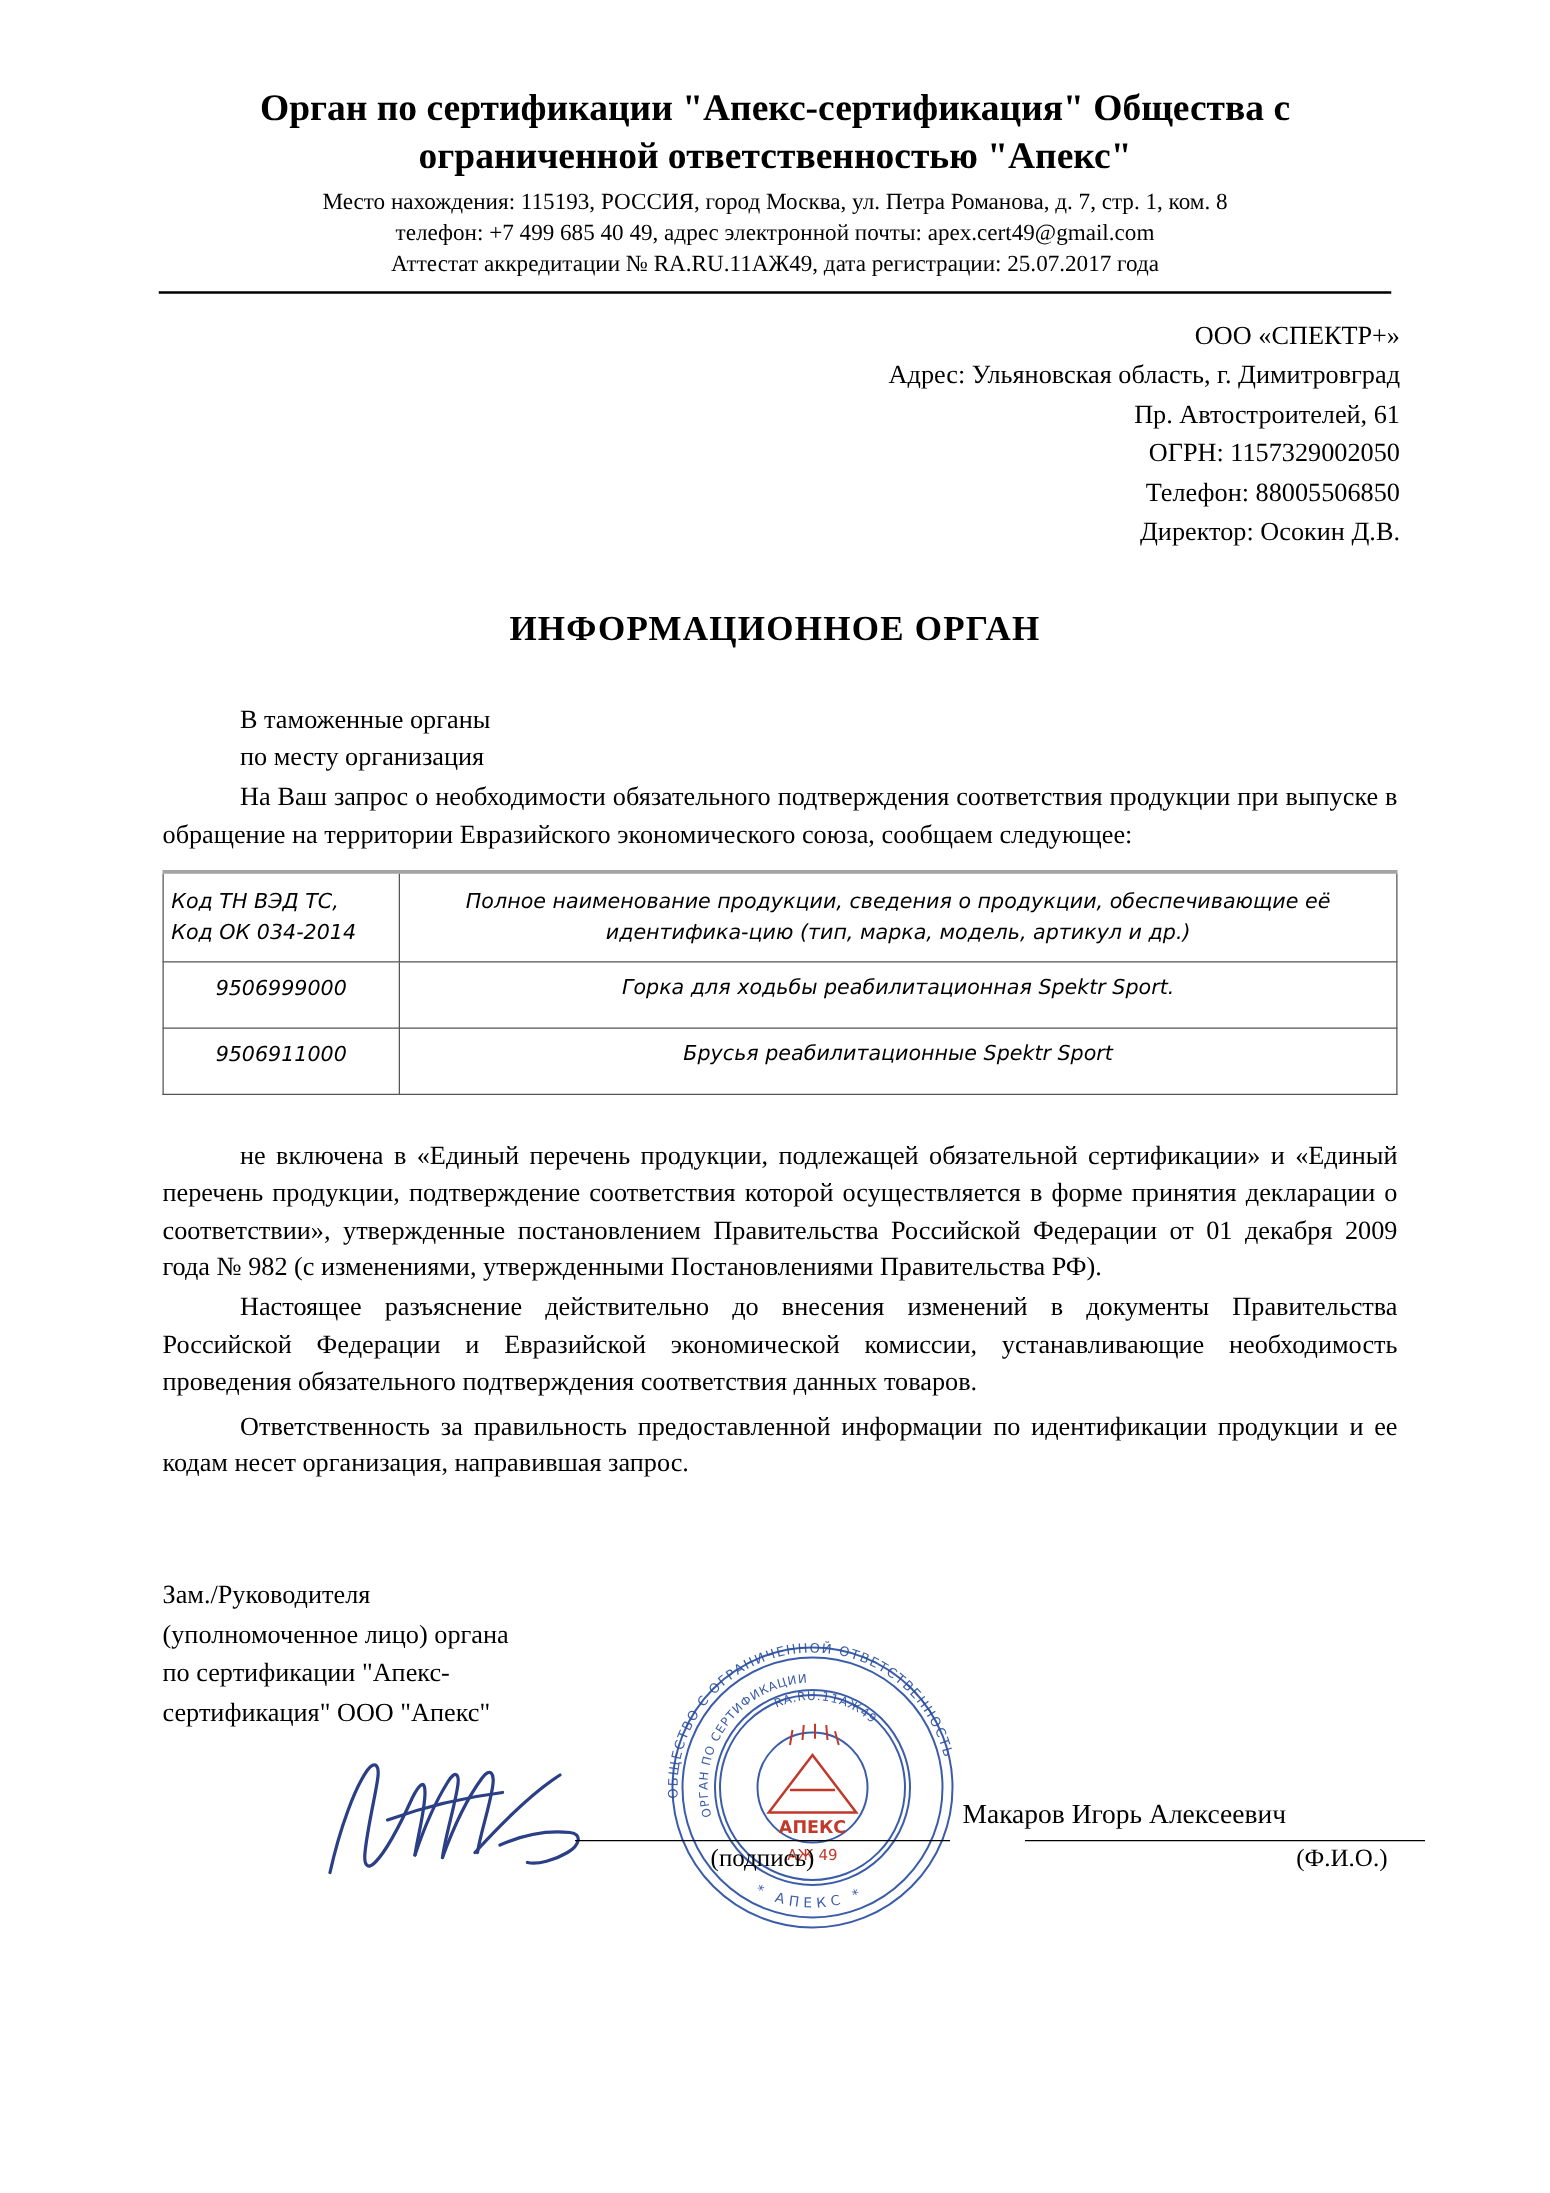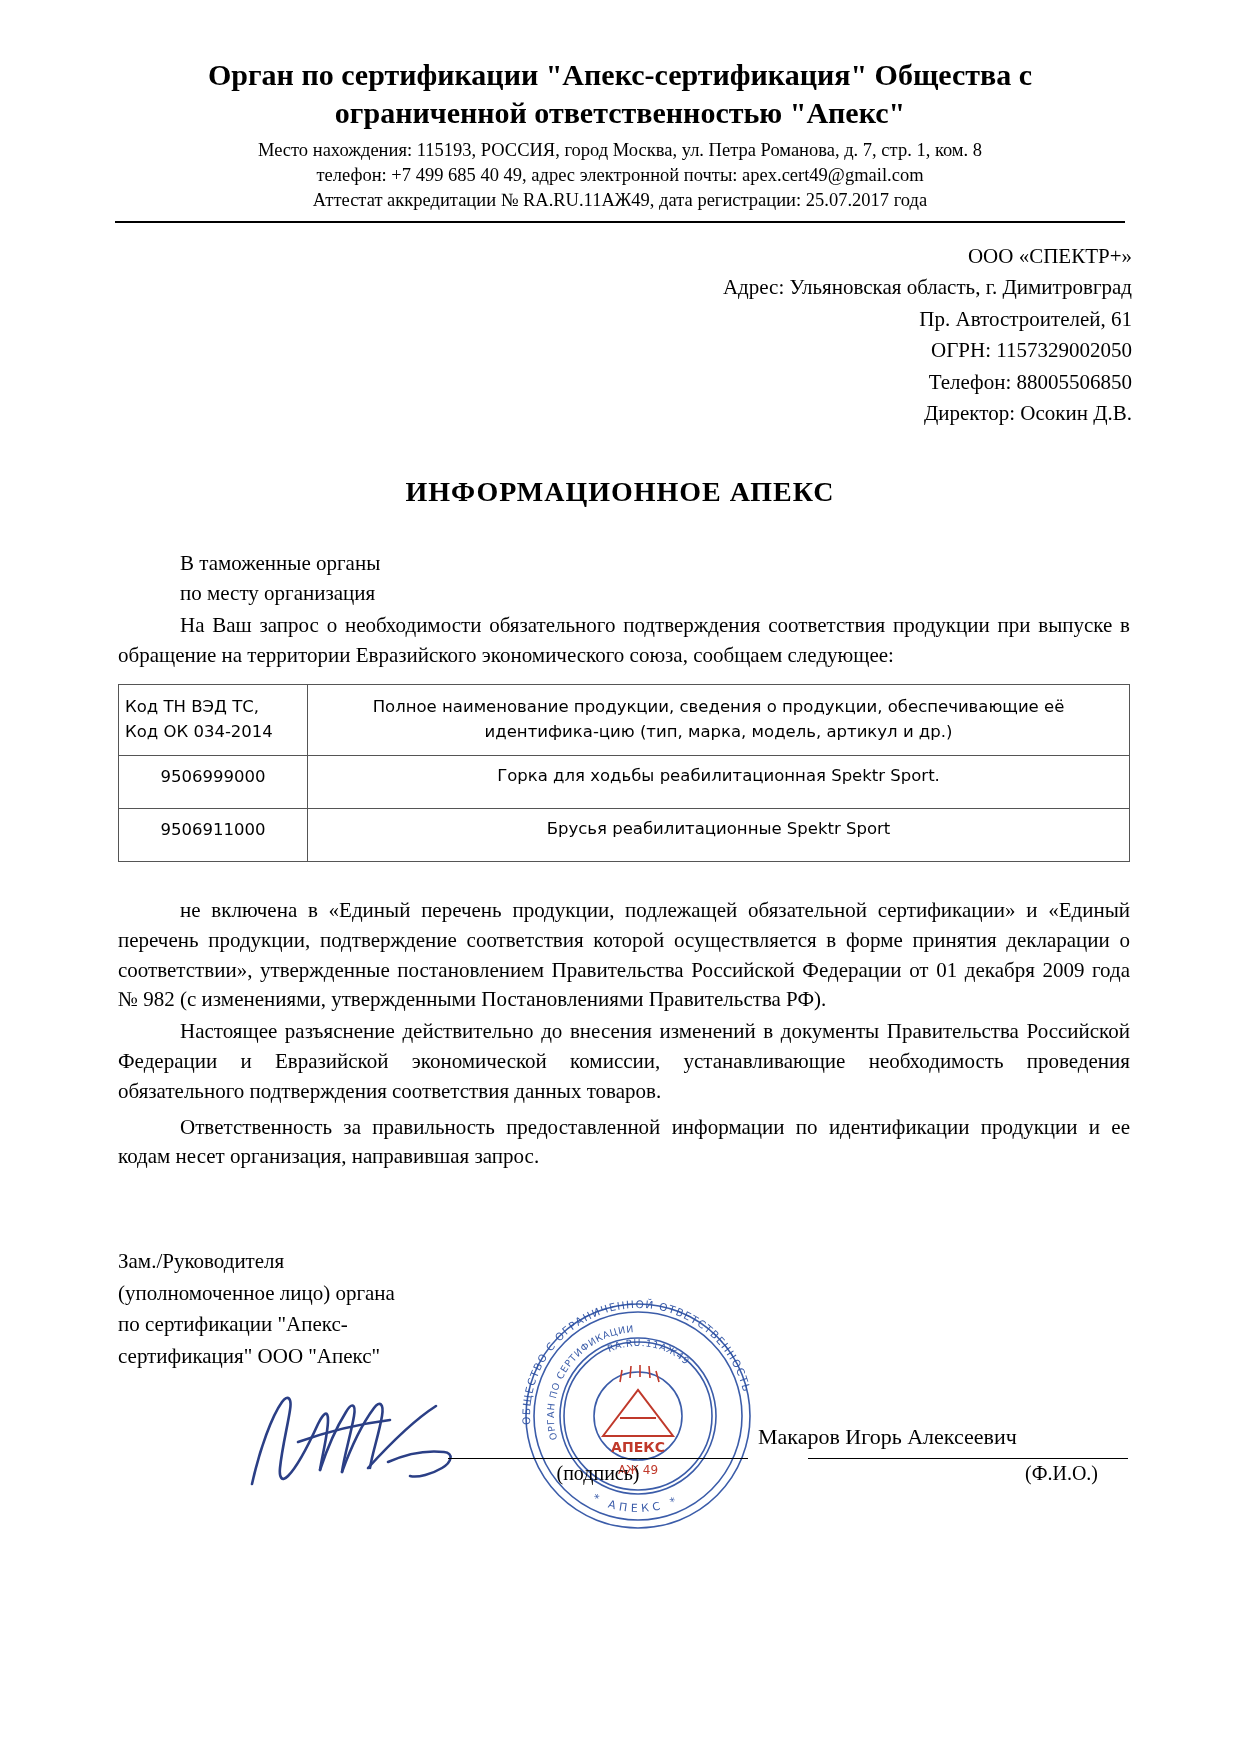--- a/index.html
+++ b/index.html
@@ -12,21 +12,21 @@
     height: 1754px;
     position: relative;
     font-family: "Liberation Serif", serif;
     color: #000;
   }
   .page {
     position: relative;
     width: 1240px;
     height: 1571px;
     box-sizing: border-box;
-    padding: 0;
+    padding: 12px;
     overflow: hidden;
   }
 
   
   .header {
     margin: 56px 115px 0 115px;
     text-align: center;
     border-bottom: 2px solid #000;
     padding-bottom: 8px;
   }
@@ -107,21 +107,21 @@
     padding-left: 6px;
   }
   .tbl td.col-name {
     text-align: center;
   }
   .tbl tr.head td { padding-top: 10px; padding-bottom: 10px; }
   .tbl tr.row td { height: 34px; }
   .tbl tr.row td.col-code { padding-top: 9px; margin-left: 20px; }
 
   
-  .tbl { border-top: 1px solid #a3a3a3; }
+  .tbl { border-top: 3px solid #a3a3a3; font-style: italic; }
 
   
   .after-table { margin-top: 34px; }
 
   
   .sign-area {
     position: relative;
     margin: 74px 110px 0 118px;
     font-size: 21px;
   }
@@ -205,21 +205,21 @@
 
   <div class="addressee">
     <div>ООО «СПЕКТР+»</div>
     <div>Адрес: Ульяновская область, г. Димитровград</div>
     <div>Пр. Автостроителей, 61</div>
     <div>ОГРН: 1157329002050</div>
     <div>Телефон: 88005506850</div>
     <div>Директор: Осокин Д.В.</div>
   </div>
 
-  <div class="doc-title">ИНФОРМАЦИОННОЕ АПЕКС</div>
+  <div class="doc-title">ИНФОРМАЦИОННОЕ ОРГАН</div>
 
   <div class="body-wrap">
     <div class="to-block">
       <div>В таможенные органы</div>
       <div>по месту организация</div>
     </div>
 
     <div class="p-just">На Ваш запрос о необходимости обязательного подтверждения соответствия продукции при выпуске в обращение на территории Евразийского экономического союза, сообщаем следующее:</div>
 
     <table class="tbl">

